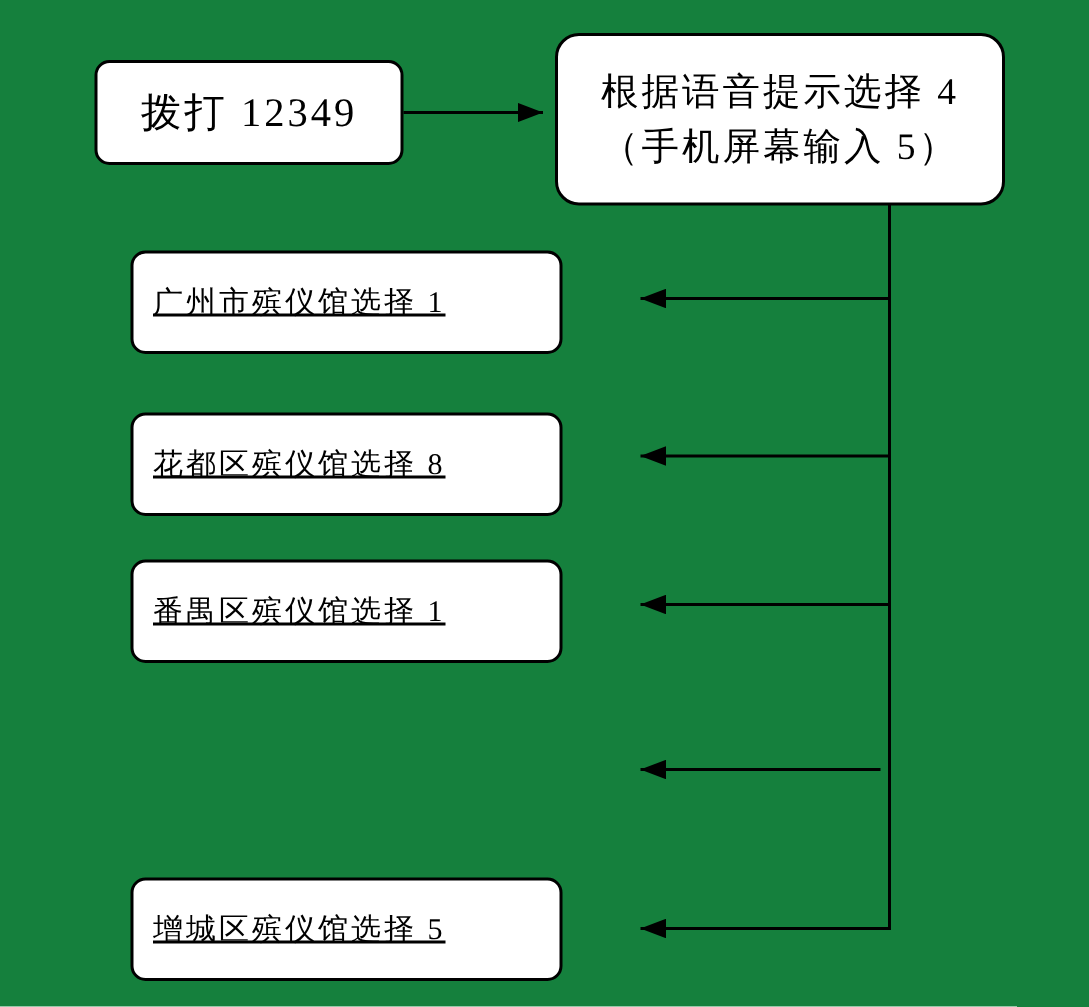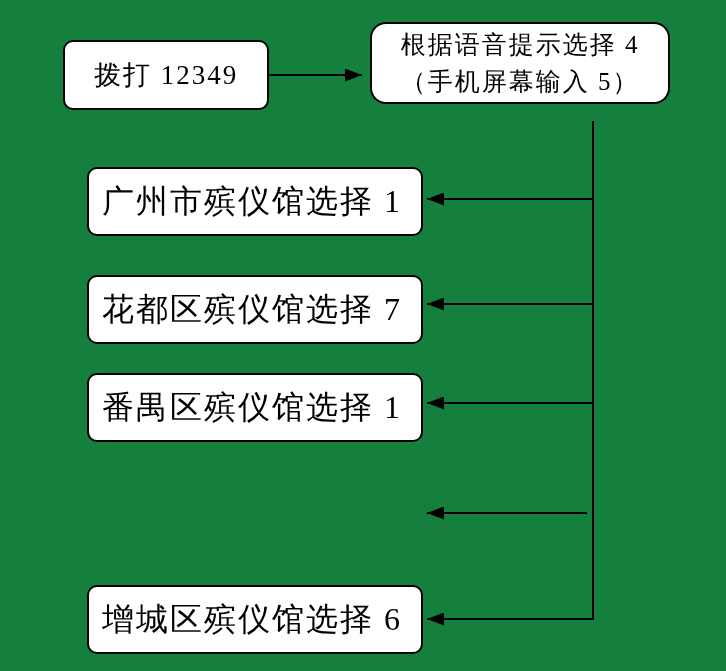--- a/index.html
+++ b/index.html
@@ -28,35 +28,36 @@
   }
   .node-start {
     left: 63px; top: 40px;
     width: 206px; height: 70px;
     justify-content: center;
     font-size: 27px;
     letter-spacing: 2px;
   }
   .node-voice {
     left: 370px; top: 22px;
-    width: 300px; height: 82px;
+    width: 300px; height: 115px;
     border-radius: 16px;
     justify-content: center;
     text-align: right;
     font-size: 25px;
     letter-spacing: 2px;
     line-height: 37px;
     flex-direction: column;
   }
   .node-opt {
     left: 87px;
-    width: 336px; height: 69px;
+    width: 288px; height: 69px;
     padding-left: 13px;
-    font-size: 32px;
+    font-size: 20px;
     letter-spacing: 2px;
+    text-decoration: underline;
   }
   .opt-1 { top: 167px; }
   .opt-2 { top: 275px; }
   .opt-3 { top: 373px; }
   .opt-4 { top: 477px; }
   .opt-5 { top: 585px; }
 </style>
 </head>
 <body>
 
@@ -83,25 +84,25 @@
   <div class="node node-voice">
     <span>根据语音提示选择 4</span>
     <span>（手机屏幕输入 5）</span>
   </div>
 
   <div class="node node-opt opt-1">
     <span>广州市殡仪馆选择 1</span>
   </div>
 
   <div class="node node-opt opt-2">
-    <span>花都区殡仪馆选择 7</span>
+    <span>花都区殡仪馆选择 8</span>
   </div>
 
   <div class="node node-opt opt-3">
     <span>番禺区殡仪馆选择 1</span>
   </div>
 
 
   <div class="node node-opt opt-5">
-    <span>增城区殡仪馆选择 6</span>
+    <span>增城区殡仪馆选择 5</span>
   </div>
 
 </div>
 
 </body></html>

